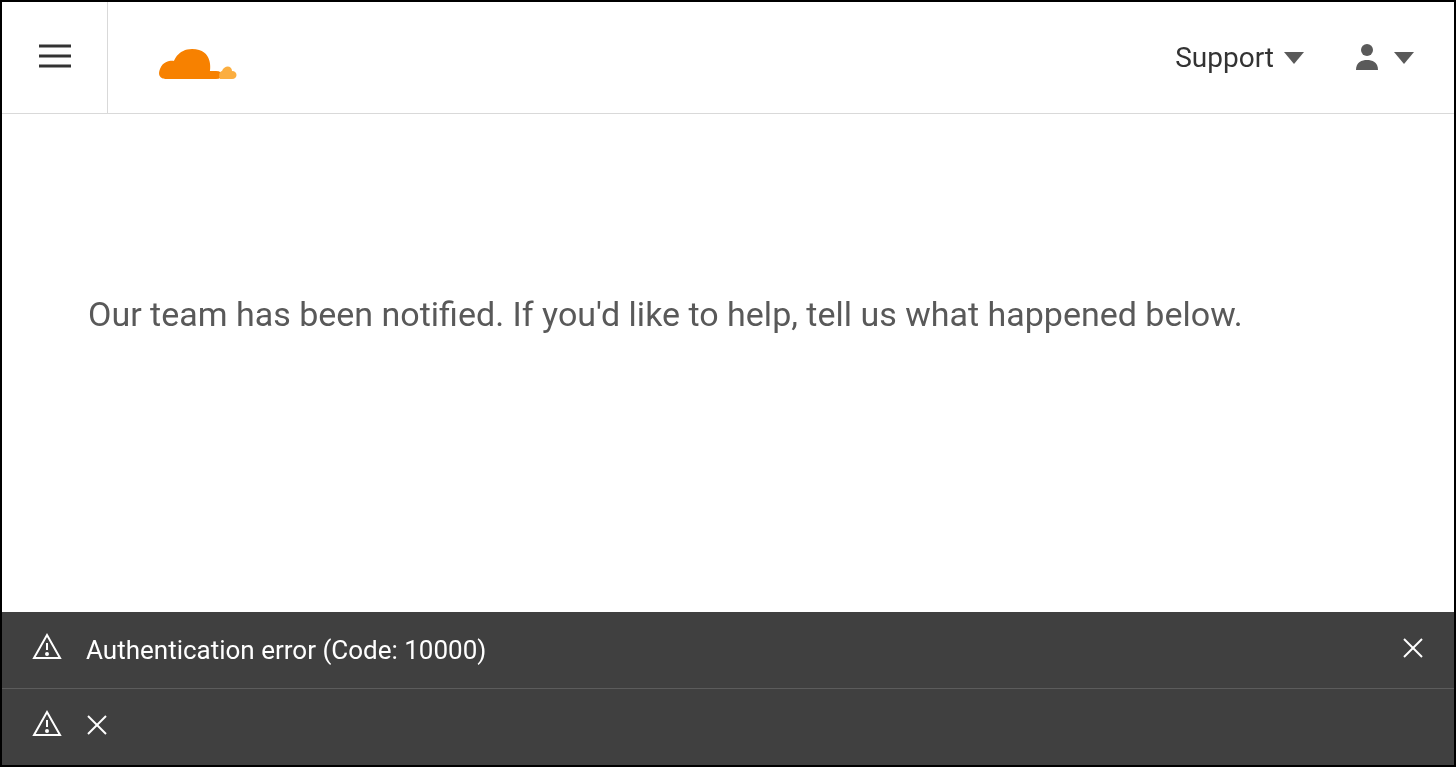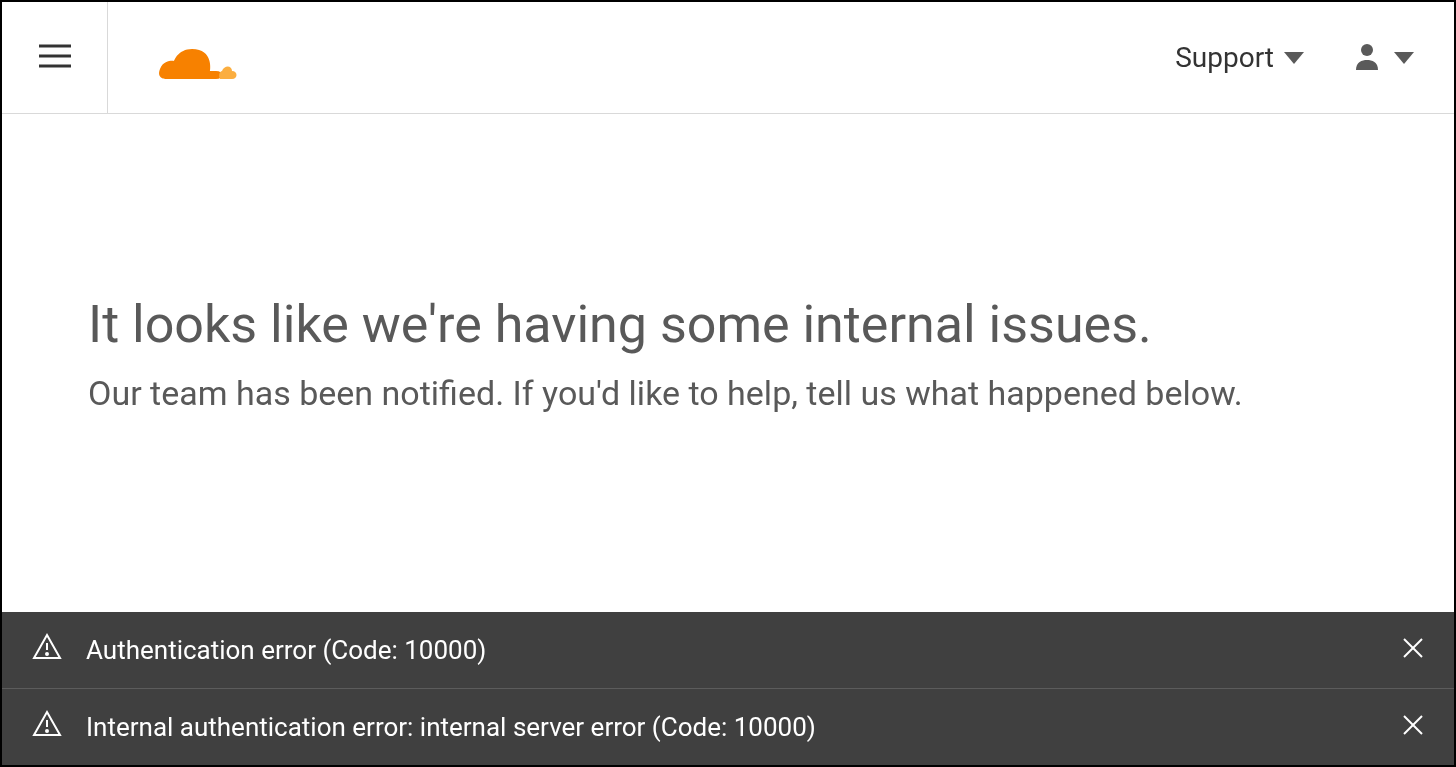--- a/index.html
+++ b/index.html
@@ -135,21 +135,20 @@
             <circle cx="13" cy="8" r="6"></circle>
             <path d="M 2 28 C 2 20 8 18 13 18 C 18 18 24 20 24 28 Z"></path>
           </svg>
       </span>
       <span class="caret-down"></span>
     </div>
   </div>
 </div>
 
 <div class="main">
-  <h1 class="title">It looks like we're having some internal issues.</h1>
   <p class="subtitle">Our team has been notified. If you'd like to help, tell us what happened below.</p>
 </div>
 
 <div class="alerts">
   <div class="alert">
     <span class="warn-icon">
       <svg viewBox="0 0 30 30">
           <polygon points="15,3 28,26 2,26"></polygon>
           <line x1="15" y1="11" x2="15" y2="18"></line>
           <circle cx="15" cy="22" r="1" fill="#fff"></circle>
@@ -164,21 +163,20 @@
     </span>
   </div>
   <div class="alert">
     <span class="warn-icon">
       <svg viewBox="0 0 30 30">
           <polygon points="15,3 28,26 2,26"></polygon>
           <line x1="15" y1="11" x2="15" y2="18"></line>
           <circle cx="15" cy="22" r="1" fill="#fff"></circle>
         </svg>
     </span>
-    <span class="msg">Internal authentication error: internal server error (Code: 10000)</span>
     <span class="close-btn">
       <span><svg viewBox="0 0 22 22">
             <line x1="2" y1="2" x2="20" y2="20"></line>
             <line x1="20" y1="2" x2="2" y2="20"></line>
           </svg></span>
     </span>
   </div>
 </div>
 
 </body></html>

